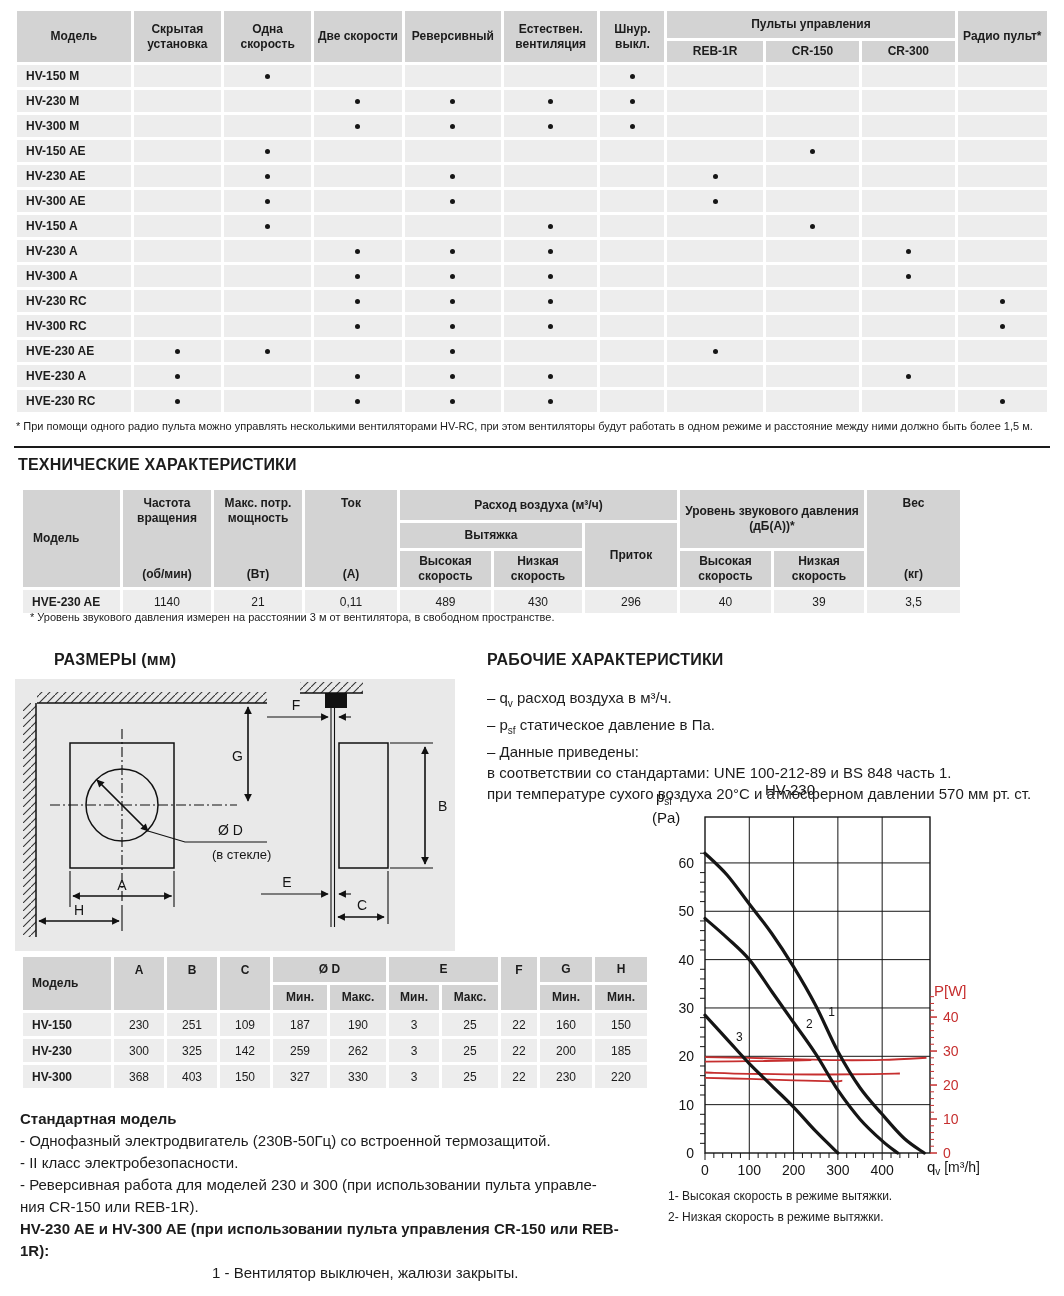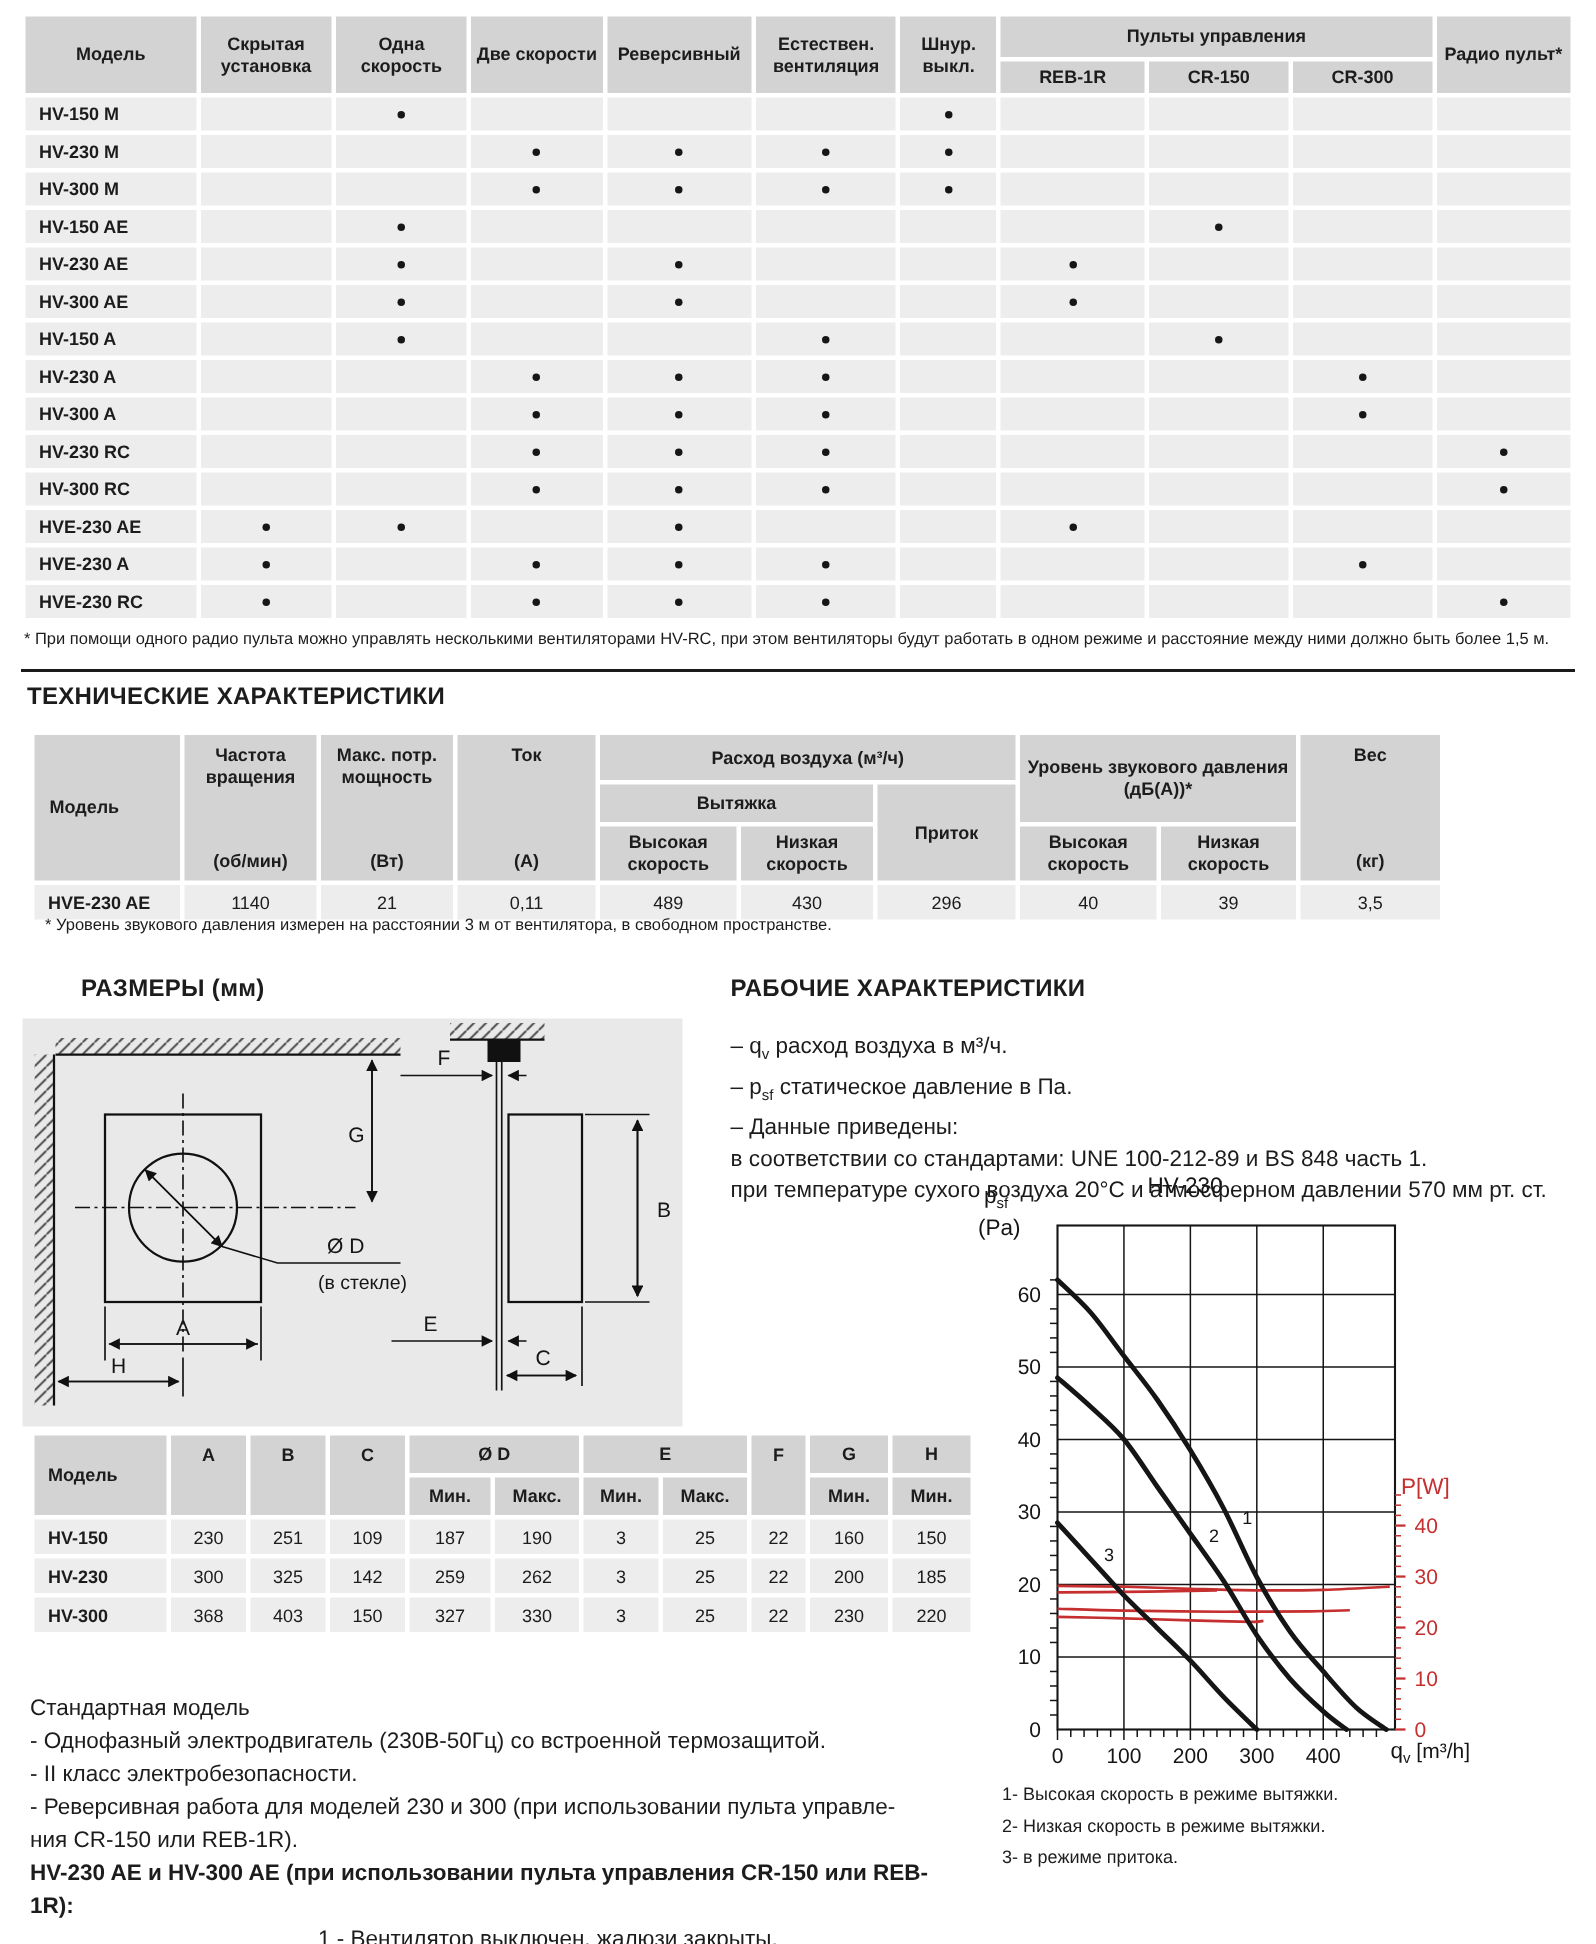--- a/index.html
+++ b/index.html
@@ -40,21 +40,21 @@
   .fnote{font-size:11px;color:#1c1c1c;}
   .rule{height:2px;background:#1a1a1a;}
   .h2{font-size:16px;font-weight:700;letter-spacing:.2px;text-align:right;}
 
   .working-line{font-size:15px;line-height:21px;}
   sub{font-size:10px;}
 
   .legend-block div{font-size:12px;line-height:21px;}
 
   .std{font-size:15px;line-height:22px;width:625px;}
-  .std .sm-title{font-weight:400;margin-top:20px;}
+  .std .sm-title{font-weight:700;}
   .std .note-title{font-weight:700;}
   .note-line{padding-left:192px;}
 
   svg text{font-family:"Liberation Sans",sans-serif;fill:#151515;}
   .tick{font-size:14px;}
   .rtick{fill:#c62f2f;}
   .ctitle{font-size:15px;}
   .axlab{font-size:15px;}
   .curveid{font-size:12px;}
   .dlabel text{font-size:14px;}
@@ -550,21 +550,20 @@
       <text x="96.00393700787401" y="262.8388489208633" class="curveid">3</text>
       <text x="150" y="17" text-anchor="middle" class="ctitle">HV-230</text>
       <text x="16" y="24" class="axlab">p<tspan dy="3" font-size="10">sf</tspan></text>
       <text x="12" y="45" class="axlab">(Pa)</text>
       <text x="294" y="218" class="axlab rtick">P[W]</text>
       <text x="287" y="394" class="axlab">q<tspan dy="3" font-size="10">v</tspan><tspan dy="-3" font-size="14"> [m³/h]</tspan></text>
     </svg>
   <div class="legend-block abs" style="left:668px;top:1186px;">
       <div>1- Высокая скорость в режиме вытяжки.</div>
       <div>2- Низкая скорость в режиме вытяжки.</div>
-      <div>3- в режиме притока.</div>
     </div>
 
   <table class="dt abs" style="left:20px;top:954px;">
     <colgroup>
       <col style="width:88px">
         <col style="width:50px">
         <col style="width:50px">
         <col style="width:50px">
       <col style="width:54px">
         <col style="width:56px">

